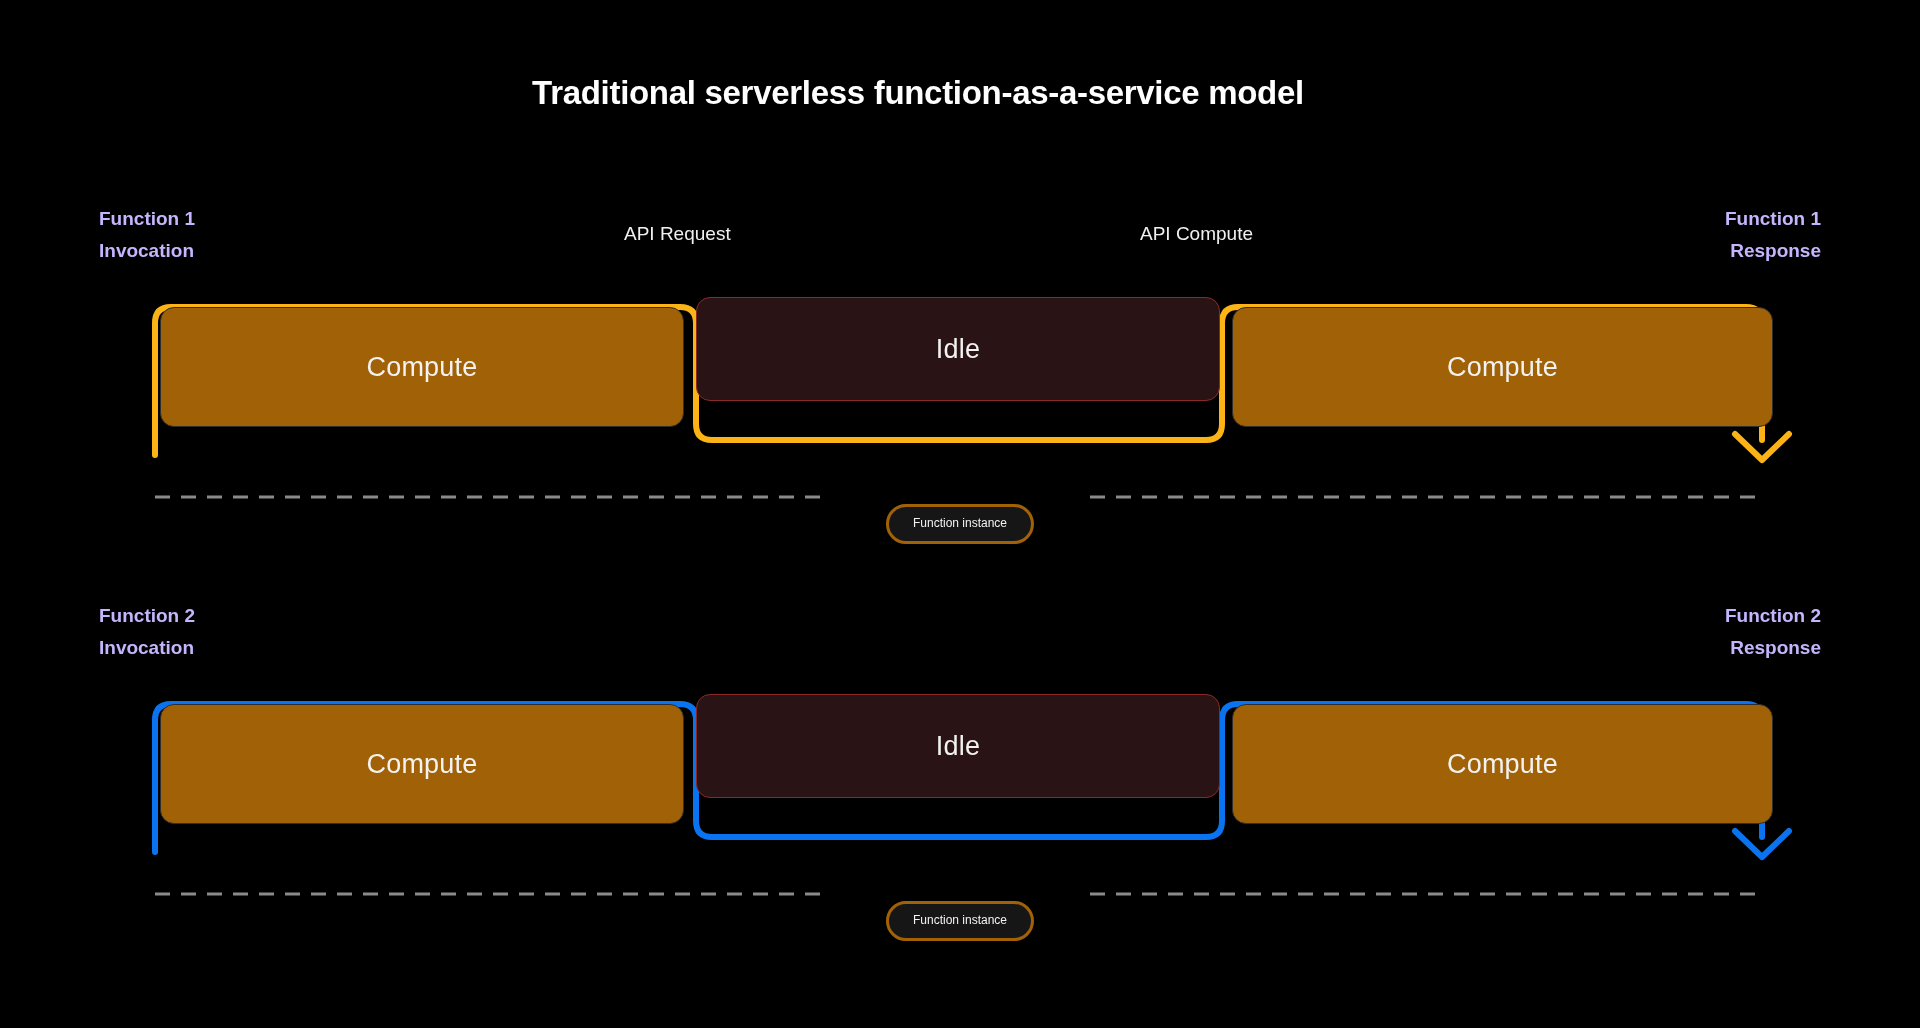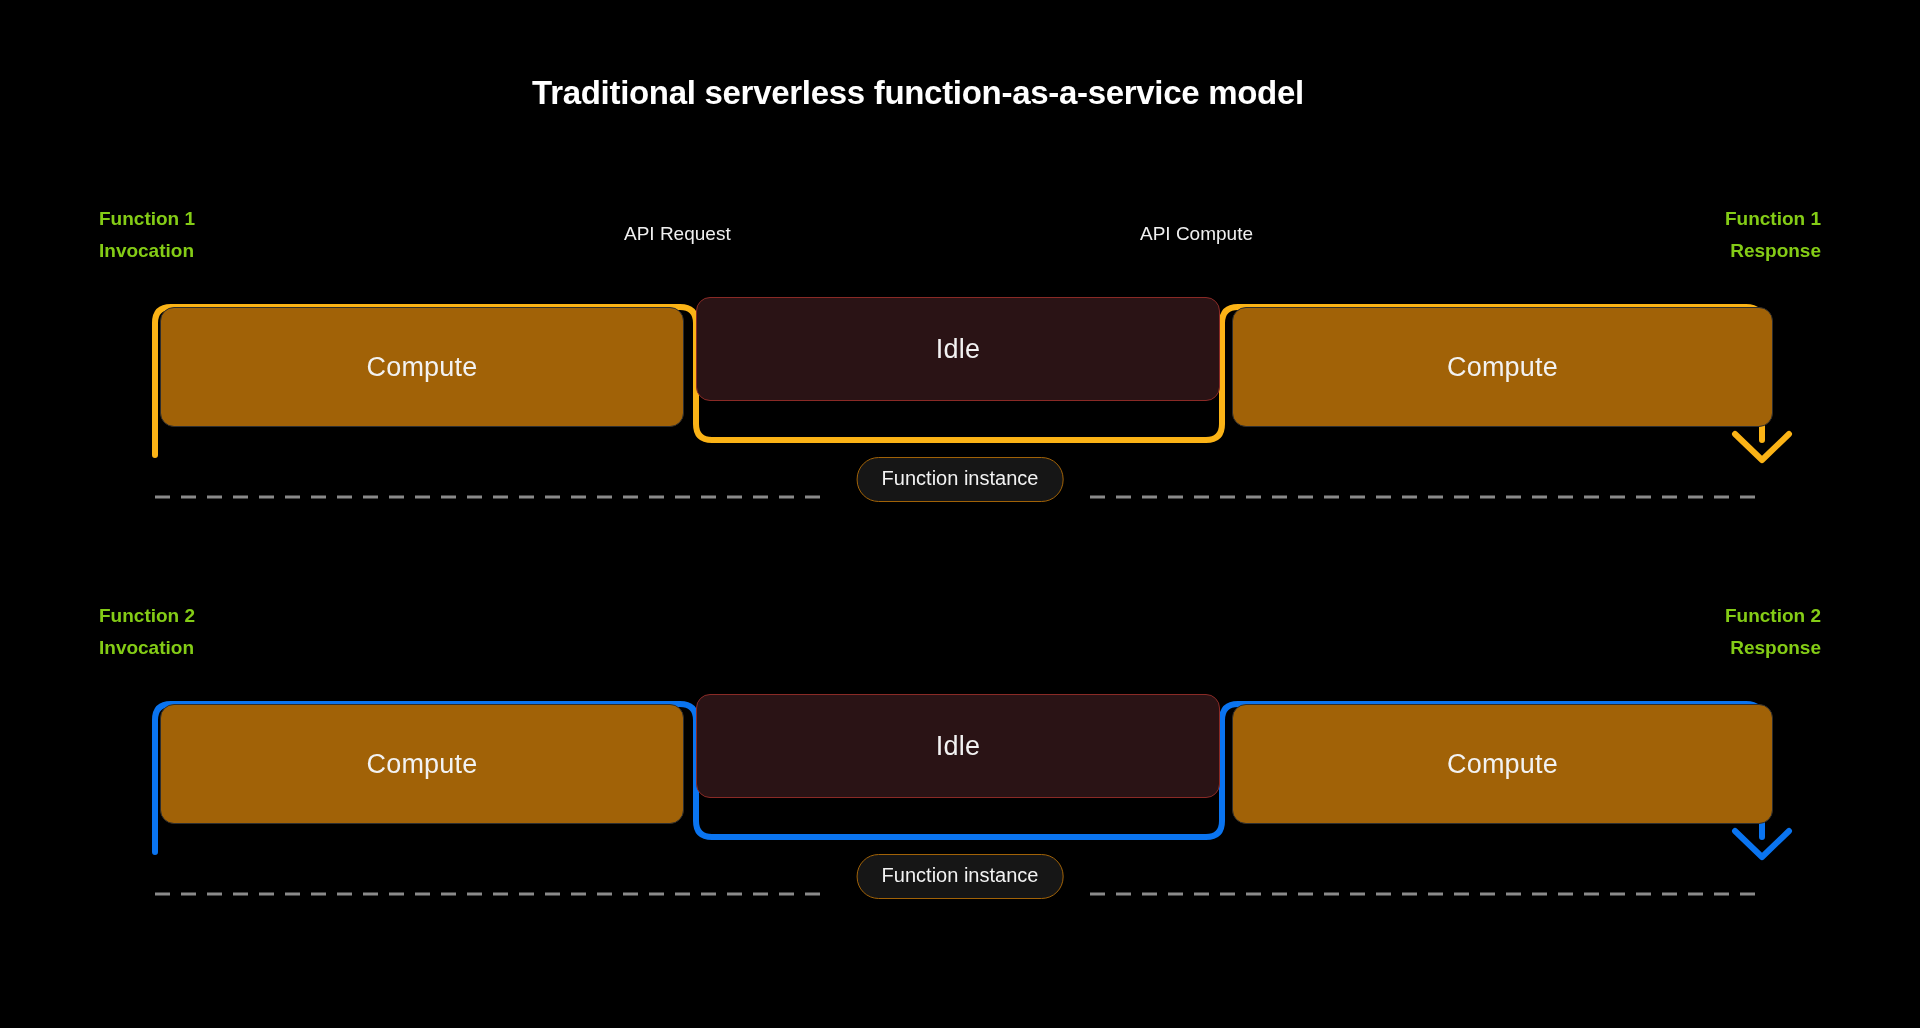--- a/index.html
+++ b/index.html
@@ -55,21 +55,21 @@
   }
   .row-1 { top: 0; }
   .row-2 { top: 397px; }
 
   
   .label {
     position: absolute;
     font-size: 19px;
     font-weight: 700;
     line-height: 32px;
-    color: #84cc16;
+    color: #c4b5fd;
     white-space: pre-line;
   }
   .label-left  { left: 99px;  top: 203px; text-align: left; }
   .label-right { right: 99px; top: 203px; text-align: right; }
 
   .sublabel {
     position: absolute;
     top: 223px;
     font-size: 19px;
     font-weight: 400;
@@ -114,28 +114,28 @@
     height: 104px;
   }
 
   .seg-a { left: 0px;    width: 524px; }
   .seg-b { left: 536px;  width: 524px; }
   .seg-c { left: 1072px; width: 541px; }
 
   
   .instance-pill {
     position: absolute;
-    top: 457px;
+    top: 504px;
     left: 50%;
     transform: translateX(-50%);
     background: #161616;
-    border: 1px solid #a16207;
+    border: 3px solid #a16207;
     border-radius: 22px;
     padding: 9px 24px 11px;
-    font-size: 20px;
+    font-size: 12px;
     font-weight: 400;
     color: #f2f2f2;
     white-space: nowrap;
   }
 </style>
 </head>
 <body>
 
 <div class="stage">
 

